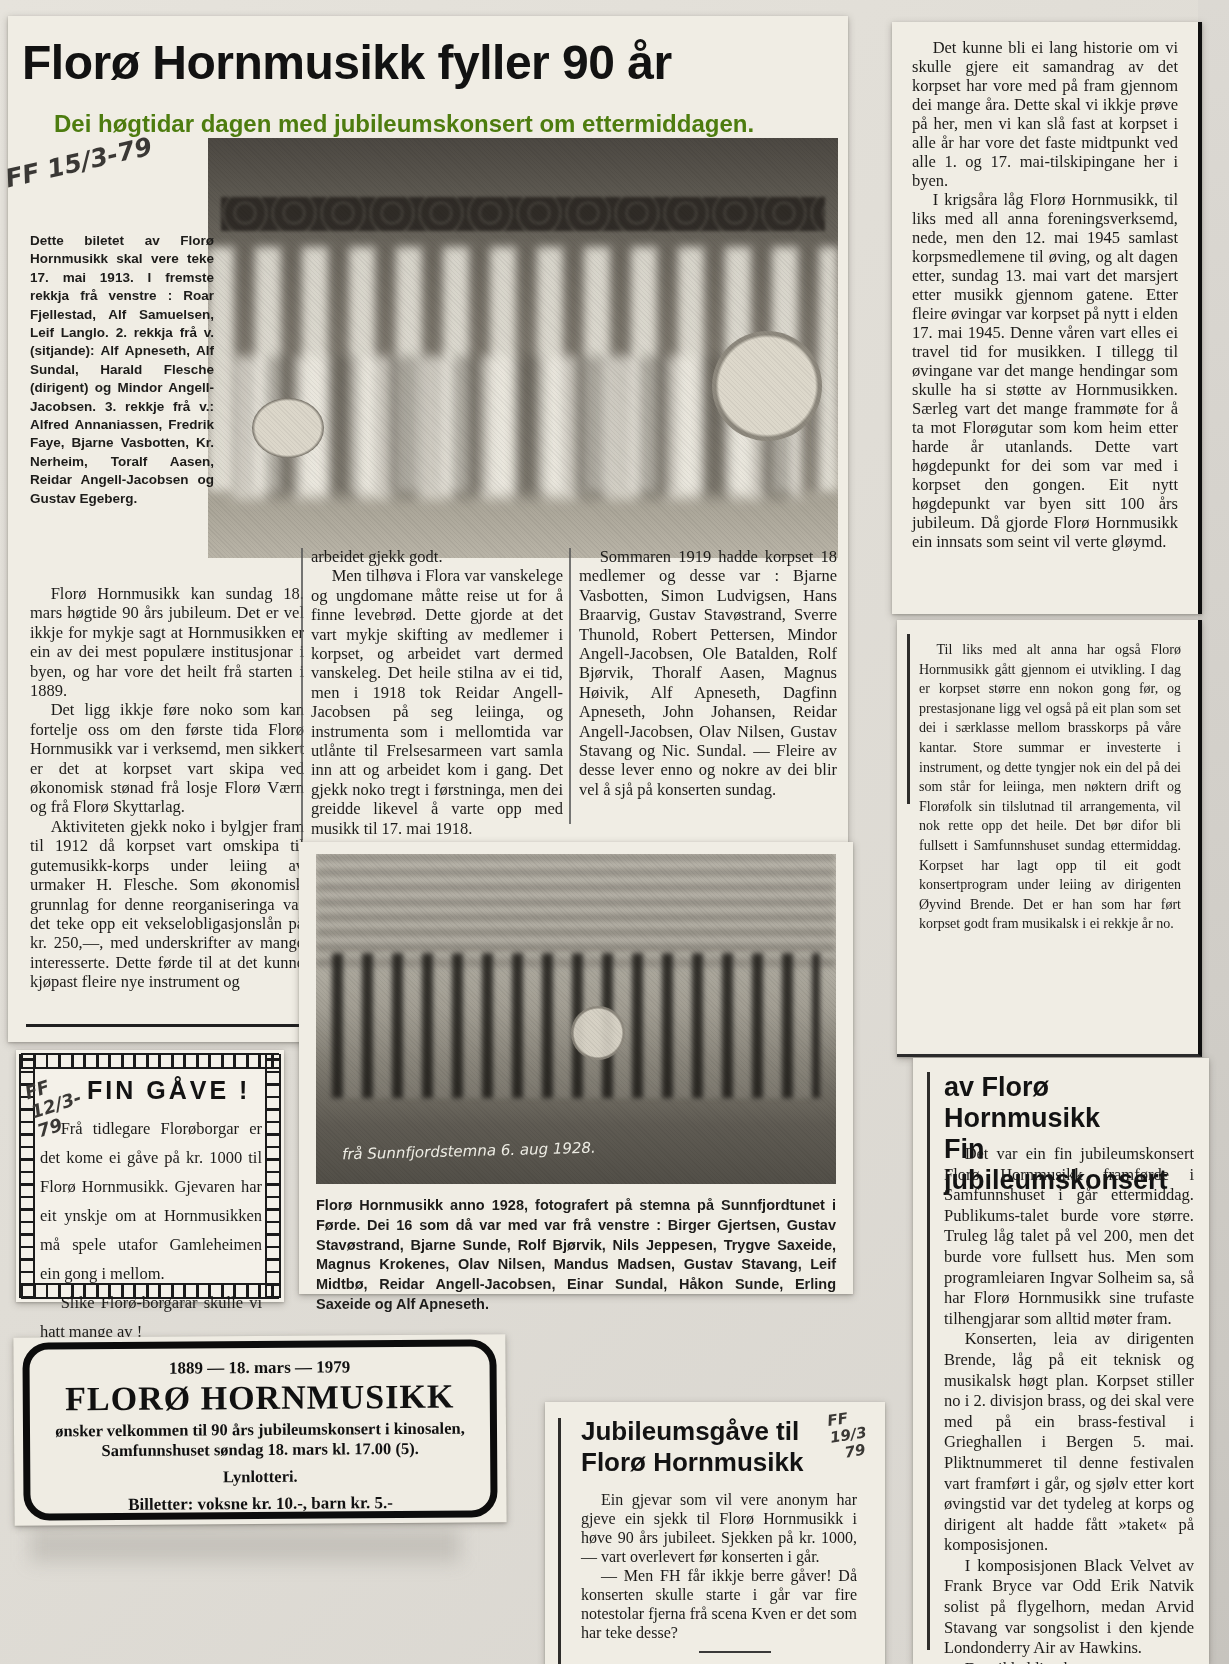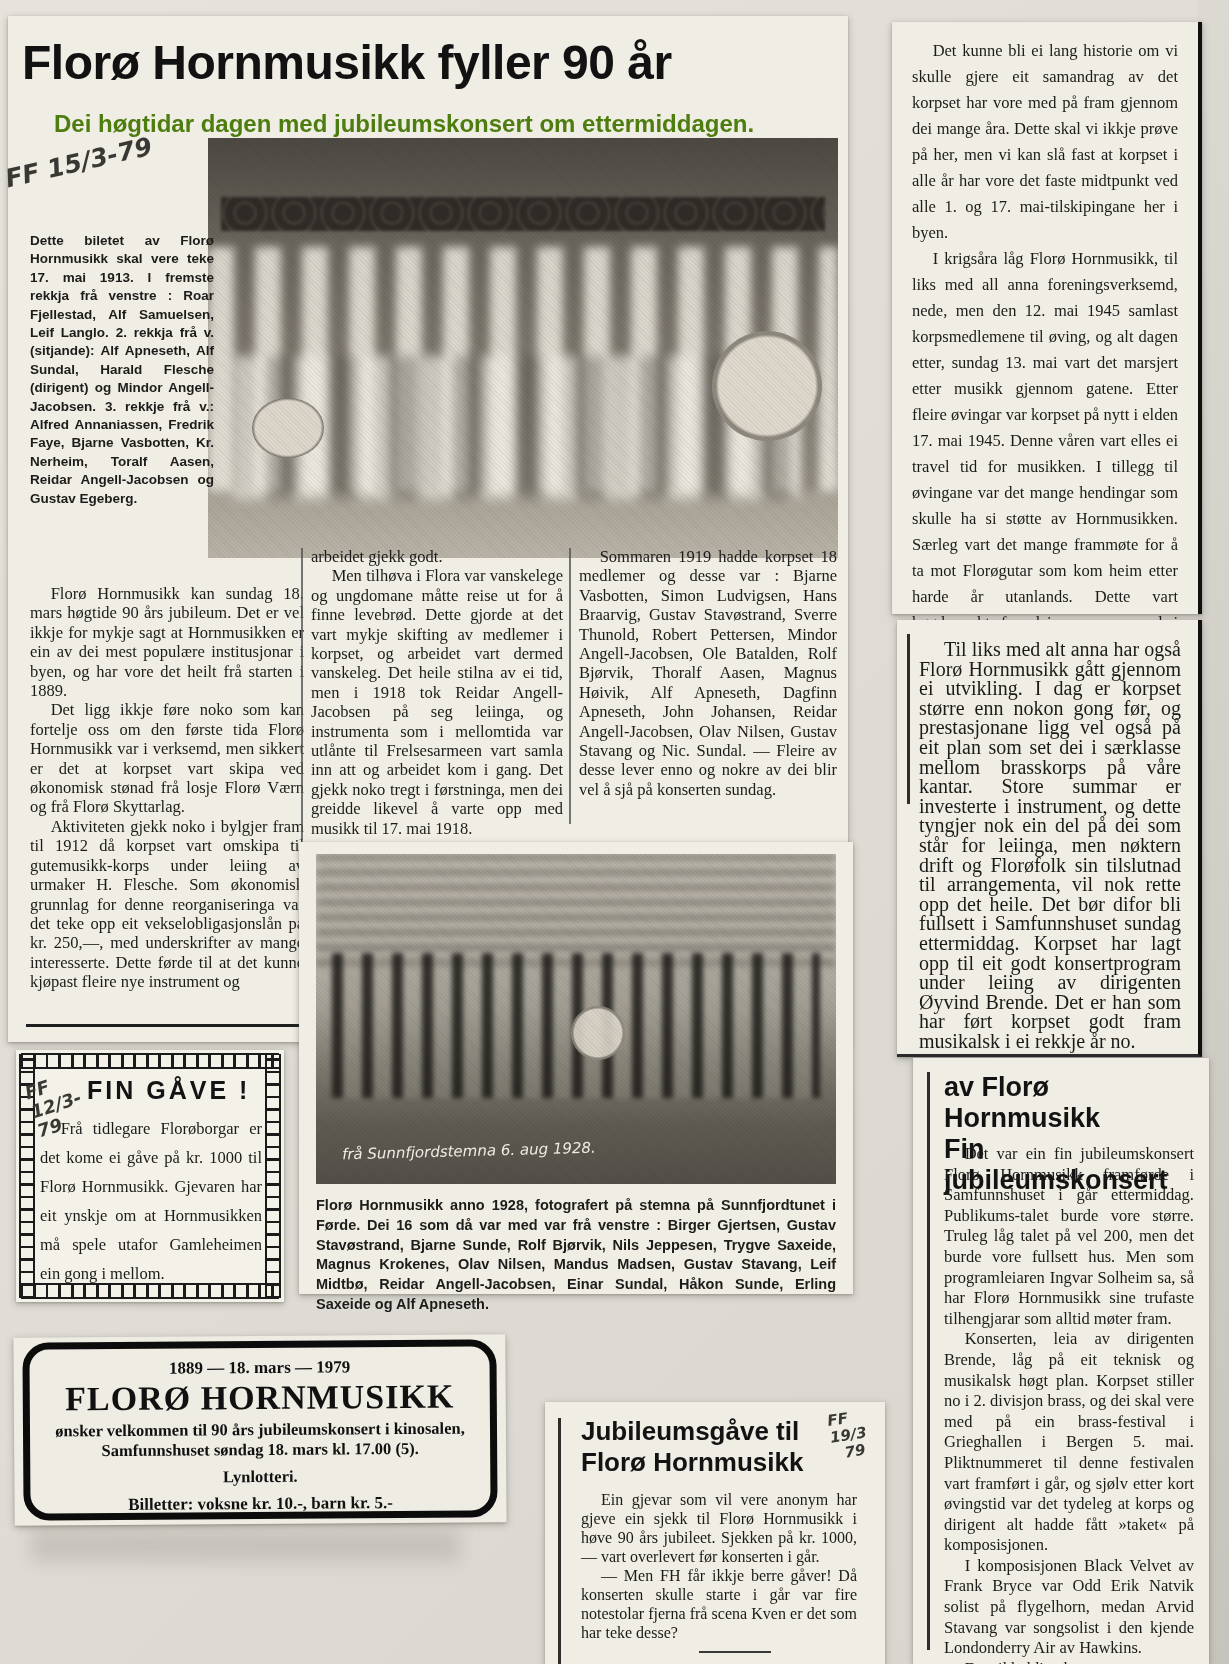--- a/index.html
+++ b/index.html
@@ -92,29 +92,29 @@
       <p>arbeidet gjekk godt.</p>
       <p class="ind">Men tilhøva i Flora var vanskelege og ungdomane måtte reise ut for å finne levebrød. Dette gjorde at det vart mykje skifting av medlemer i korpset, og arbeidet vart dermed vanskeleg. Det heile stilna av ei tid, men i 1918 tok Reidar Angell-Jacobsen på seg leiinga, og instrumenta som i mellomtida var utlånte til Frelsesarmeen vart samla inn att og arbeidet kom i gang. Det gjekk noko tregt i førstninga, men dei greidde likevel å varte opp med musikk til 17. mai 1918.</p>
     </div>
 
     <div class="abs bodytext" style="left:571px;top:531px;width:258px;font-size:16.5px;line-height:19.4px;">
       <p class="ind">Sommaren 1919 hadde korpset 18 medlemer og desse var : Bjarne Vasbotten, Simon Ludvigsen, Hans Braarvig, Gustav Stavøstrand, Sverre Thunold, Robert Pettersen, Mindor Angell-Jacobsen, Ole Batalden, Rolf Bjørvik, Thoralf Aasen, Magnus Høivik, Alf Apneseth, Dagfinn Apneseth, John Johansen, Reidar Angell-Jacobsen, Olav Nilsen, Gustav Stavang og Nic. Sundal. — Fleire av desse lever enno og nokre av dei blir vel å sjå på konserten sundag.</p>
     </div>
   </div>
 
   <div class="clip" style="left:892px;top:22px;width:306px;height:592px;border-right:4px solid #101010;">
-    <div class="abs bodytext" style="left:20px;top:16px;width:266px;font-size:16.5px;line-height:26px;">
+    <div class="abs bodytext" style="left:20px;top:16px;width:266px;font-size:16.5px;line-height:19px;">
       <p class="ind">Det kunne bli ei lang historie om vi skulle gjere eit samandrag av det korpset har vore med på fram gjennom dei mange åra. Dette skal vi ikkje prøve på her, men vi kan slå fast at korpset i alle år har vore det faste midtpunkt ved alle 1. og 17. mai-tilskipingane her i byen.</p>
       <p class="ind">I krigsåra låg Florø Hornmusikk, til liks med all anna foreningsverksemd, nede, men den 12. mai 1945 samlast korpsmedlemene til øving, og alt dagen etter, sundag 13. mai vart det marsjert etter musikk gjennom gatene. Etter fleire øvingar var korpset på nytt i elden 17. mai 1945. Denne våren vart elles ei travel tid for musikken. I tillegg til øvingane var det mange hendingar som skulle ha si støtte av Hornmusikken. Særleg vart det mange frammøte for å ta mot Florøgutar som kom heim etter harde år utanlands. Dette vart høgdepunkt for dei som var med i korpset den gongen. Eit nytt høgdepunkt var byen sitt 100 års jubileum. Då gjorde Florø Hornmusikk ein innsats som seint vil verte gløymd.</p>
     </div>
   </div>
 
   <div class="clip" style="left:897px;top:620px;width:301px;height:434px;border-right:4px solid #101010;border-bottom:3px solid #2b2b2b;">
     <div class="lrule" style="left:10px;top:14px;height:170px;"></div>
-    <div class="abs bodytext" style="left:22px;top:20px;width:262px;font-size:20px;line-height:19.6px;">
+    <div class="abs bodytext" style="left:22px;top:20px;width:262px;font-size:14px;line-height:19.6px;">
       <p class="ind">Til liks med alt anna har også Florø Hornmusikk gått gjennom ei utvikling. I dag er korpset større enn nokon gong før, og prestasjonane ligg vel også på eit plan som set dei i særklasse mellom brasskorps på våre kantar. Store summar er investerte i instrument, og dette tyngjer nok ein del på dei som står for leiinga, men nøktern drift og Florøfolk sin tilslutnad til arrangementa, vil nok rette opp det heile. Det bør difor bli fullsett i Samfunnshuset sundag ettermiddag. Korpset har lagt opp til eit godt konsertprogram under leiing av dirigenten Øyvind Brende. Det er han som har ført korpset godt fram musikalsk i ei rekkje år no.</p>
     </div>
   </div>
 
   <div class="clip" style="left:913px;top:1058px;width:296px;height:606px;">
     <div class="lrule" style="left:14px;top:14px;height:578px;"></div>
     <div class="abs sans-head" style="left:31px;top:14px;font-size:27px;line-height:31px;">
       <div>av Florø Hornmusikk</div>
       <div>Fin jubileumskonsert</div>
     </div>
@@ -129,20 +129,21 @@
   <div class="clip" style="left:16px;top:1050px;width:268px;height:252px;background:#f4f1e9;">
     <div class="lad lad-h" style="top:3px;"></div>
     <div class="lad lad-h" style="bottom:3px;"></div>
     <div class="lad lad-v" style="left:3px;"></div>
     <div class="lad lad-v" style="right:3px;"></div>
 
     <div class="abs hand" style="left:14px;top:22px;width:70px;font-size:18px;font-weight:bold;transform:rotate(-18deg);line-height:20px;">FF 12/3-79</div>
     <div class="abs sans-head" style="left:71px;top:26px;font-size:25px;letter-spacing:3px;">FIN GÅVE !</div>
     <div class="abs bodytext" style="left:24px;top:64px;width:222px;font-size:16.5px;line-height:29px;">
       <p class="ind">Frå tidlegare Florøborgar er det kome ei gåve på kr. 1000 til Florø Hornmusikk. Gjevaren har eit ynskje om at Hornmusikken må spele utafor Gamleheimen ein gong i mellom.</p>
+      <p class="ind">Slike Florø-borgarar skulle vi hatt mange av !</p>
     </div>
   </div>
 
   <div class="clip" style="left:299px;top:842px;width:554px;height:452px;">
     <div class="photo p1928" style="left:17px;top:12px;width:520px;height:330px;">
       <div class="bldg"></div>
       <div class="row-figs"></div>
       <div class="bassdrum" style="left:49%;top:46%;width:54px;height:54px;opacity:.9;"></div>
       <div class="ph-hand" style="left:26px;bottom:24px;font-size:15px;transform:rotate(-1.5deg);">frå Sunnfjordstemna 6. aug 1928.</div>
     </div>

